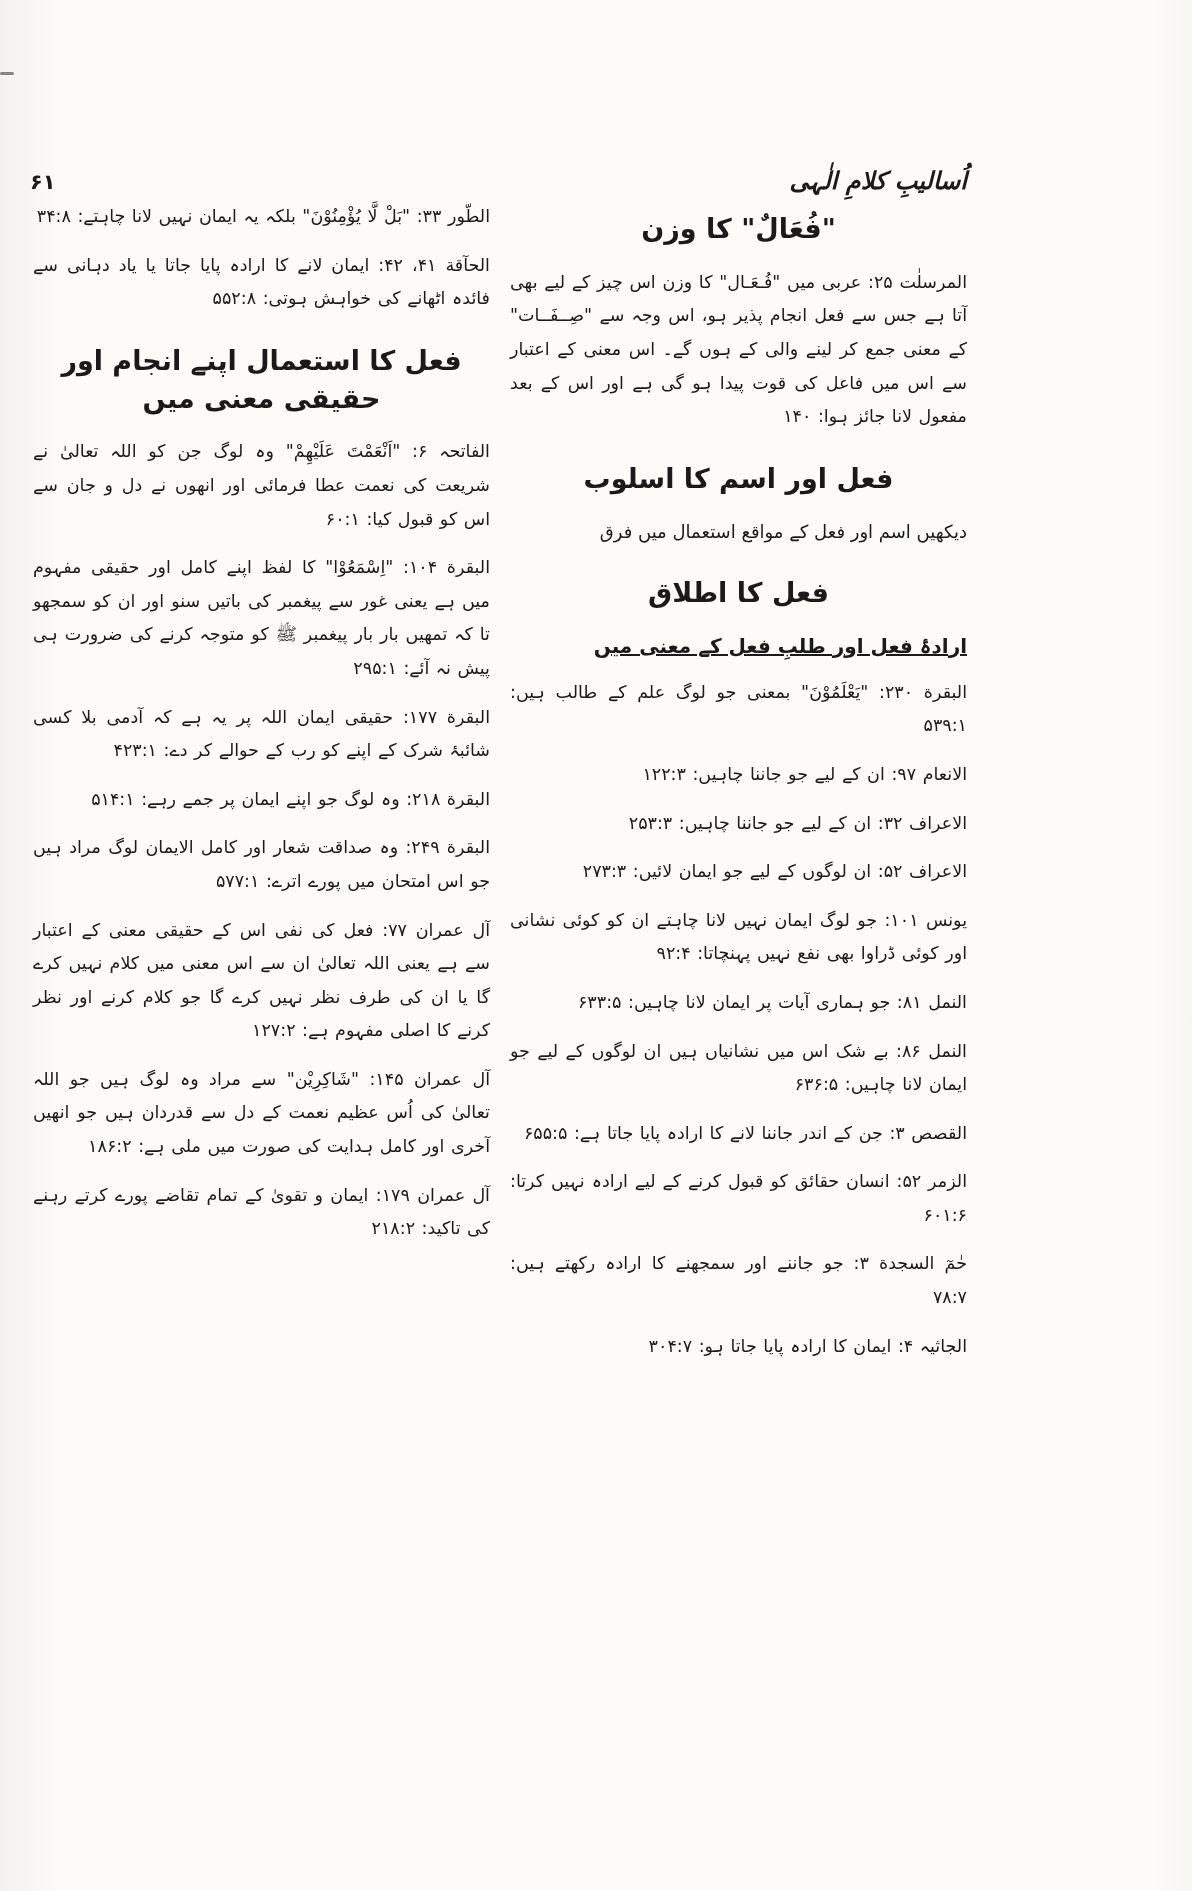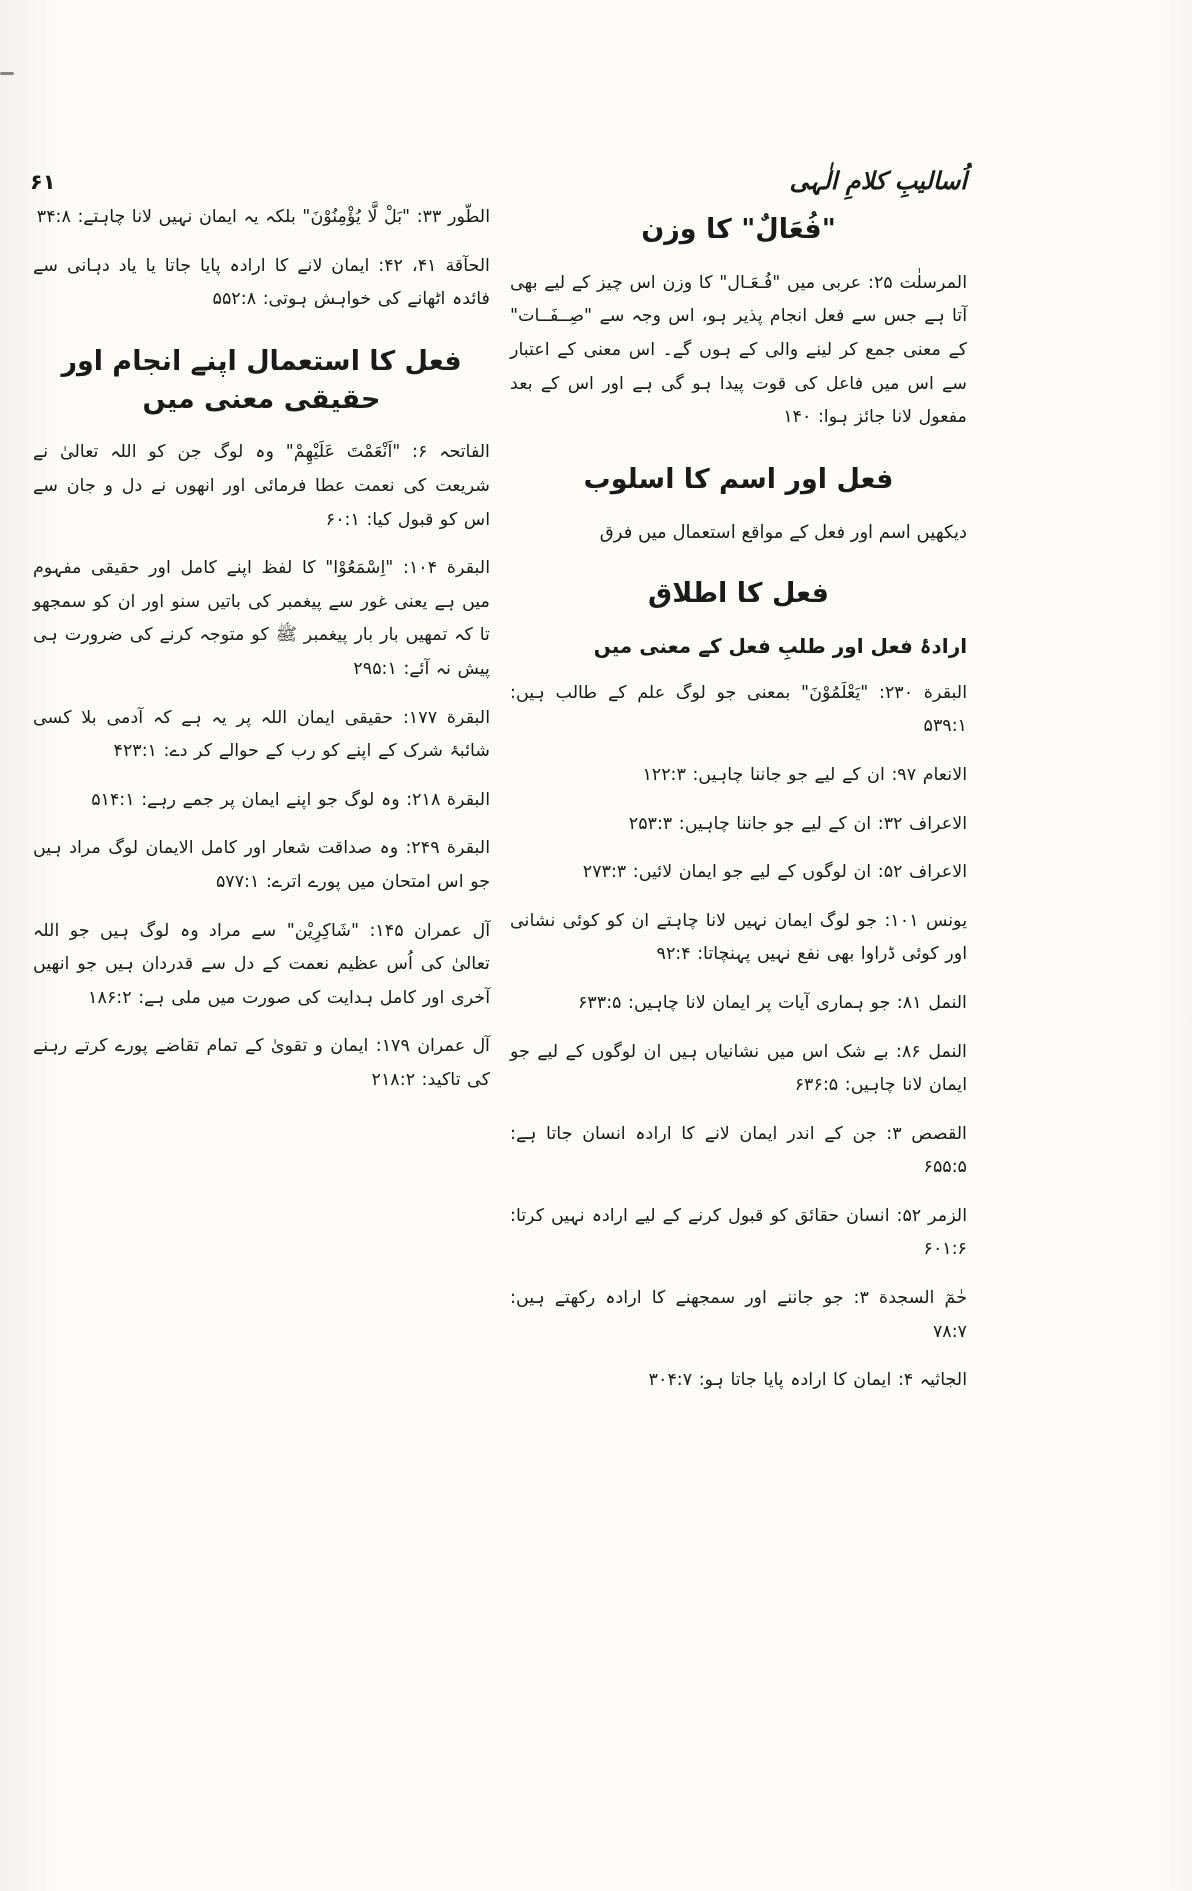--- a/index.html
+++ b/index.html
@@ -70,20 +70,21 @@
     margin:26px 0 18px 0;
     line-height:1.4;
   }
   .heading.first{margin-top:10px;}
   .subheading{
     text-align:right;
     font-size:20px;
     font-weight:bold;
     margin:8px 0 14px 0;
     line-height:1.6;
+    text-decoration:underline;
   }
   .para, .entry{
     font-size:17.5px;
     line-height:1.92;
     text-align:justify;
     text-align-last:right;
     margin:0 0 15px 0;
     word-spacing:1px;
   }
   .center-line{
@@ -118,39 +119,40 @@
       <h2 class="heading">فعل کا اطلاق</h2>
       <p class="subheading">ارادۂ فعل اور طلبِ فعل کے معنی میں</p>
 
       <p class="entry">البقرة ۲۳۰: "یَعْلَمُوْنَ" بمعنی جو لوگ علم کے طالب ہیں: ۵۳۹:۱</p>
       <p class="entry">الانعام ۹۷: ان کے لیے جو جاننا چاہیں: ۱۲۲:۳</p>
       <p class="entry">الاعراف ۳۲: ان کے لیے جو جاننا چاہیں: ۲۵۳:۳</p>
       <p class="entry">الاعراف ۵۲: ان لوگوں کے لیے جو ایمان لائیں: ۲۷۳:۳</p>
       <p class="entry">یونس ۱۰۱: جو لوگ ایمان نہیں لانا چاہتے ان کو کوئی نشانی اور کوئی ڈراوا بھی نفع نہیں پہنچاتا: ۹۲:۴</p>
       <p class="entry">النمل ۸۱: جو ہماری آیات پر ایمان لانا چاہیں: ۶۳۳:۵</p>
       <p class="entry">النمل ۸۶: بے شک اس میں نشانیاں ہیں ان لوگوں کے لیے جو ایمان لانا چاہیں: ۶۳۶:۵</p>
-      <p class="entry">القصص ۳: جن کے اندر ایمان لانے کا ارادہ انسان جاتا ہے: ۶۵۵:۵</p>
+      <p class="entry">القصص ۳: جن کے اندر جاننا لانے کا ارادہ پایا جاتا ہے: ۶۵۵:۵</p>
       <p class="entry">الزمر ۵۲: انسان حقائق کو قبول کرنے کے لیے ارادہ نہیں کرتا: ۶۰۱:۶</p>
       <p class="entry">حٰمٓ السجدة ۳: جو جاننے اور سمجھنے کا ارادہ رکھتے ہیں: ۷۸:۷</p>
       <p class="entry">الجاثیہ ۴: ایمان کا ارادہ پایا جاتا ہو: ۳۰۴:۷</p>
 
     </div>
 
     <div class="col">
 
       <p class="entry">الطّور ۳۳: "بَلْ لَّا یُؤْمِنُوْنَ" بلکہ یہ ایمان نہیں لانا چاہتے: ۳۴:۸</p>
       <p class="entry">الحآقة ۴۱، ۴۲: ایمان لانے کا ارادہ پایا جاتا یا یاد دہانی سے فائدہ اٹھانے کی خواہش ہوتی: ۵۵۲:۸</p>
 
       <h2 class="heading">فعل کا استعمال اپنے انجام اور حقیقی معنی میں</h2>
 
       <p class="entry">الفاتحہ ۶: "اَنْعَمْتَ عَلَیْھِمْ" وہ لوگ جن کو اللہ تعالیٰ نے شریعت کی نعمت عطا فرمائی اور انھوں نے دل و جان سے اس کو قبول کیا: ۶۰:۱</p>
       <p class="entry">البقرة ۱۰۴: "اِسْمَعُوْا" کا لفظ اپنے کامل اور حقیقی مفہوم میں ہے یعنی غور سے پیغمبر کی باتیں سنو اور ان کو سمجھو تا کہ تمھیں بار بار پیغمبر ﷺ کو متوجہ کرنے کی ضرورت ہی پیش نہ آئے: ۲۹۵:۱</p>
       <p class="entry">البقرة ۱۷۷: حقیقی ایمان اللہ پر یہ ہے کہ آدمی بلا کسی شائبۂ شرک کے اپنے کو رب کے حوالے کر دے: ۴۲۳:۱</p>
       <p class="entry">البقرة ۲۱۸: وہ لوگ جو اپنے ایمان پر جمے رہے: ۵۱۴:۱</p>
       <p class="entry">البقرة ۲۴۹: وہ صداقت شعار اور کامل الایمان لوگ مراد ہیں جو اس امتحان میں پورے اترے: ۵۷۷:۱</p>
+      <p class="entry">آل عمران ۷۷: فعل کی نفی اس کے حقیقی معنی کے اعتبار سے ہے یعنی اللہ تعالیٰ ان سے اس معنی میں کلام نہیں کرے گا یا ان کی طرف نظر نہیں کرے گا جو کلام کرنے اور نظر کرنے کا اصلی مفہوم ہے: ۱۲۷:۲</p>
       <p class="entry">آل عمران ۱۴۵: "شَاکِرِیْن" سے مراد وہ لوگ ہیں جو اللہ تعالیٰ کی اُس عظیم نعمت کے دل سے قدردان ہیں جو انھیں آخری اور کامل ہدایت کی صورت میں ملی ہے: ۱۸۶:۲</p>
       <p class="entry">آل عمران ۱۷۹: ایمان و تقویٰ کے تمام تقاضے پورے کرتے رہنے کی تاکید: ۲۱۸:۲</p>
 
     </div>
 
   </div>
 
 </div>
 
 </body></html>

